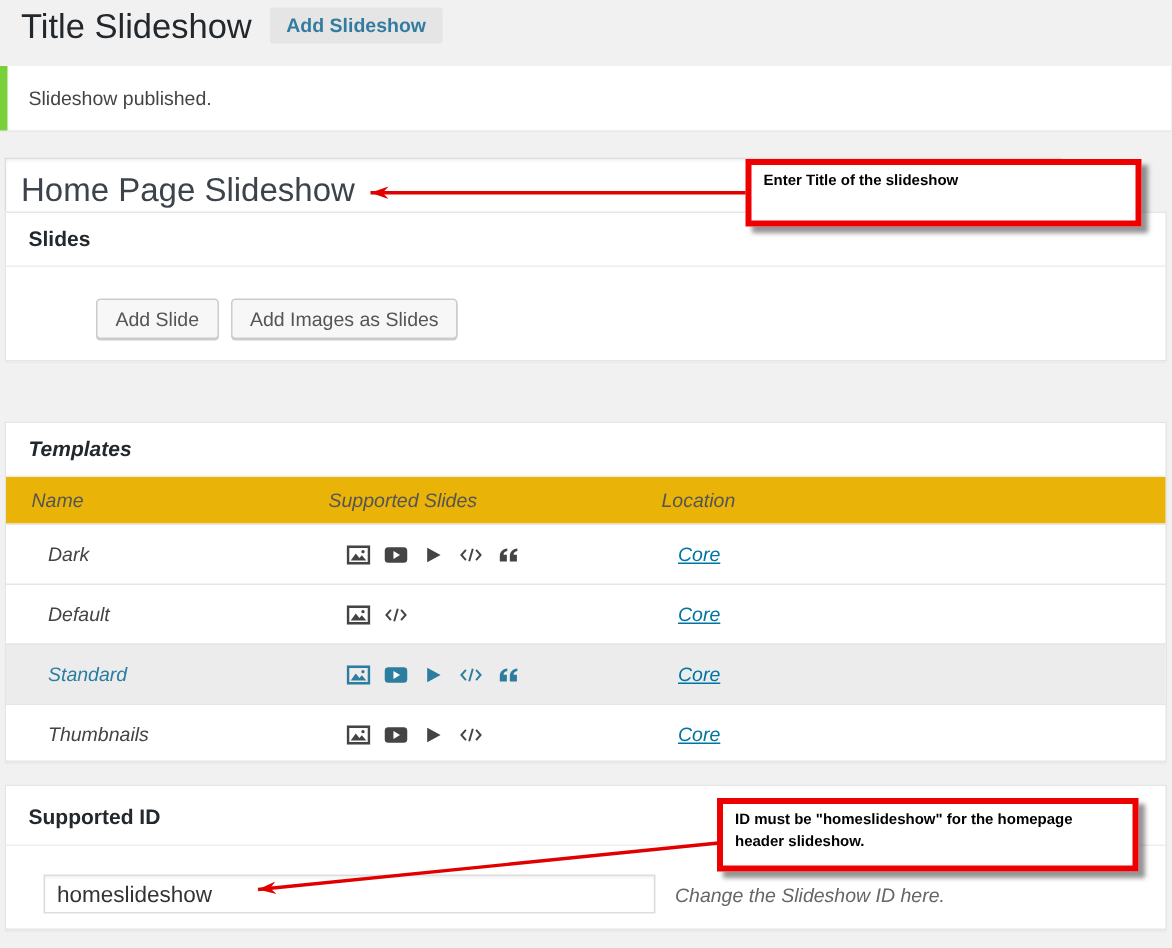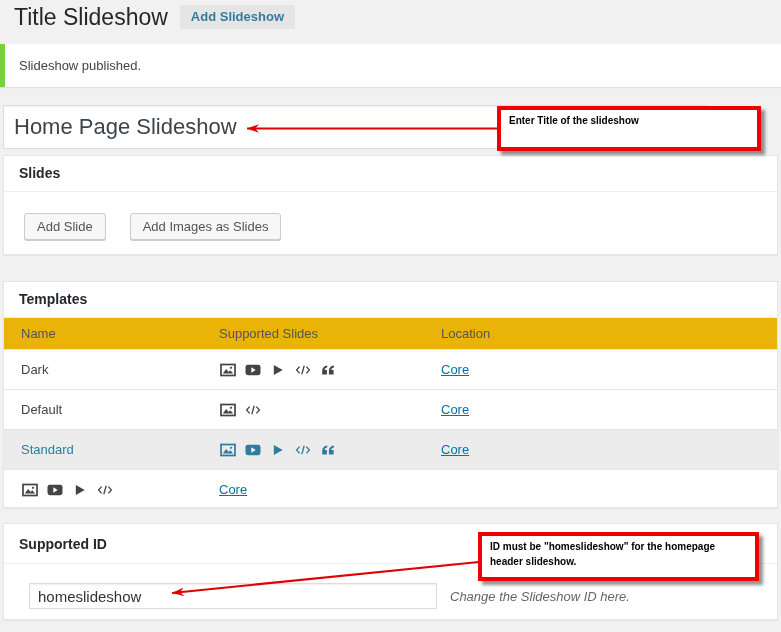--- a/index.html
+++ b/index.html
@@ -23,31 +23,31 @@
                  border:1px solid #ddd; box-shadow:inset 0 1px 2px rgba(0,0,0,.07);
                  font-family:inherit; font-size:22px; color:#3c434a; padding:6px 10px; outline:none; }
 
   
   .panel { position:absolute; left:3px; width:775px; background:#fff; border:1px solid #e5e5e5;
            box-shadow:0 1px 1px rgba(0,0,0,.04); }
   .panel-title { font-size:14px; font-weight:700; color:#23282d; padding:9px 15px; line-height:17px;
                  border-bottom:1px solid #eee; }
 
   
-  #slides-panel { top:155px; height:100px; }
-  #slides-panel .panel-body { padding:21px 0 0 20px; display:flex; gap:24px; }
+  #slides-panel { top:141px; height:100px; }
+  #slides-panel .panel-body { padding:21px 0 0 20px; display:flex; gap:8px;margin-left:40px; }
   .wp-button { background:#f7f7f7; border:1px solid #ccc; border-radius:3px; box-shadow:0 1px 0 #ccc;
                color:#555; font-family:inherit; font-size:13px; padding:5px 12px; line-height:15px; cursor:pointer; }
 
   
-  #templates-panel { top:281px; height:227px; }
+  #templates-panel { top:281px; height:227px;font-style:italic; }
   .thead { display:grid; grid-template-columns:198px 222px 1fr; align-items:center; height:31px;
            background:#eab308; padding-left:17px; font-size:13px; color:#555; }
   .trow  { display:grid; grid-template-columns:198px 222px 1fr; align-items:center; height:40px;
-           padding-left:17px; font-size:13px; color:#444; border-top:1px solid #e5e5e5; }
+           padding-left:28px; font-size:13px; color:#444; border-top:1px solid #e5e5e5; }
   .trow.selected { background:#ececec; color:#2c7da0; }
   .cell-name { color:inherit; }
   .cell-icons { display:flex; align-items:center; gap:8px; color:inherit; }
   .cell-icons .icn { display:inline-flex; width:17px; height:16px; align-items:center; justify-content:center; }
   .cell-icons svg { display:block; }
   .core-link { color:#0074a2; text-decoration:underline; cursor:pointer; justify-self:start; }
 
   
   #id-panel { top:523px; height:97px; }
   #id-panel .panel-title { padding:12px 15px 10px; }
@@ -185,20 +185,21 @@
             <span class="icn">
               <svg viewBox="0 0 16 16" width="16" height="16" fill="currentColor">
                 <path d="M7.2 3.6 C4.1 4 2.2 5.9 2.2 8.6 L2.2 12.4 L6.9 12.4 L6.9 7.9 L4.7 7.9 C4.7 6.4 5.6 5.6 7.2 5.4 Z"></path>
                 <path d="M13.9 3.6 C10.8 4 8.9 5.9 8.9 8.6 L8.9 12.4 L13.6 12.4 L13.6 7.9 L11.4 7.9 C11.4 6.4 12.3 5.6 13.9 5.4 Z"></path>
               </svg>
             </span>
           </span>
           <a class="core-link">Core</a>
         </div>
         <div class="trow">
+          <span class="cell-name">Thumbnails</span>
           <span class="cell-icons">
             <span class="icn">
               <svg viewBox="0 0 16 16" width="16" height="16">
                 <rect x="1" y="2.5" width="14" height="11" fill="none" stroke="currentColor" stroke-width="1.7"></rect>
                 <circle cx="11" cy="5.8" r="1.1" fill="currentColor"></circle>
                 <path d="M2.8 11.6 L6.2 7 L8.6 10 L10.2 8.2 L13.2 11.6 Z" fill="currentColor"></path>
               </svg>
             </span>
             <span class="icn">
               <svg viewBox="0 0 16 16" width="16" height="16">

